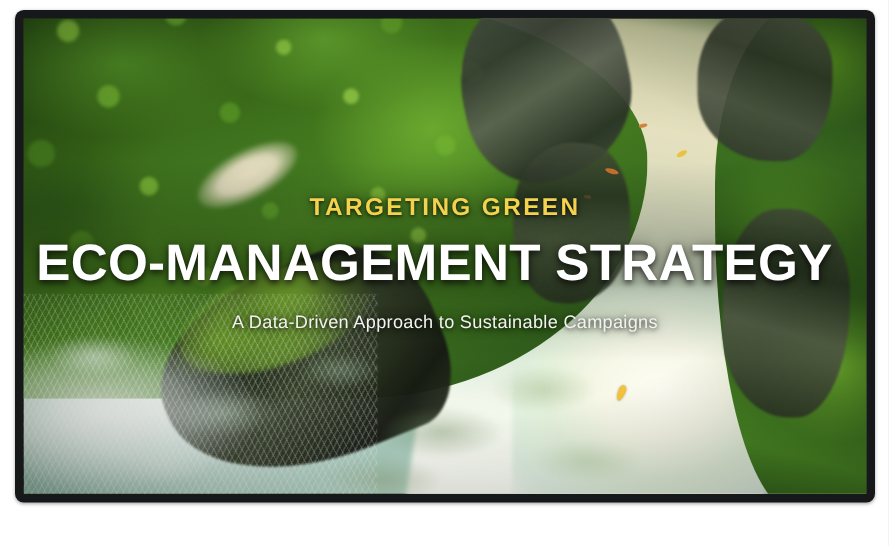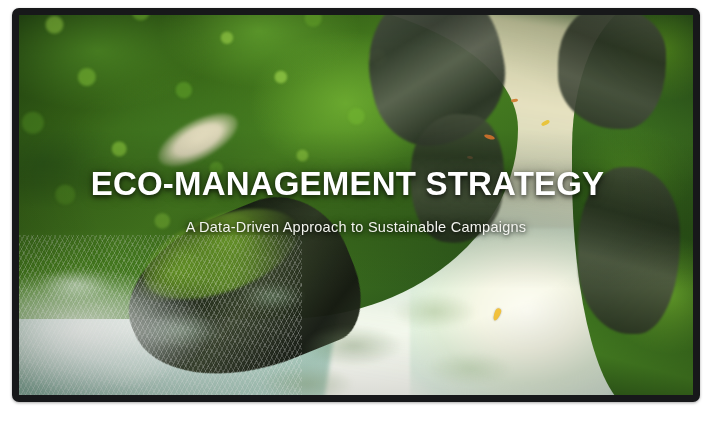--- a/index.html
+++ b/index.html
@@ -262,21 +262,21 @@
   #eyebrow-title {
     font-size: 19.5px;
     font-weight: bold;
     letter-spacing: 1.9px;
     color: #f3d24e;
     text-shadow: 0 1px 3px rgba(0,0,0,0.75), 0 0 9px rgba(0,0,0,0.45);
     line-height: 1.1;
     margin: 0;
   }
   #main-title {
-    font-size: 33px;
+    font-size: 41px;
     font-weight: bold;
     letter-spacing: 0.2px;
     color: #ffffff;
     text-shadow: 0 2px 5px rgba(0,0,0,0.70), 0 0 14px rgba(0,0,0,0.40);
     line-height: 1.18;
     margin: 9px 17px 0 0;
     white-space: nowrap;
   }
   #subtitle {
     font-size: 14.5px;
@@ -319,16 +319,17 @@
     <div class="ly boat" id="boat-yellow-channel"></div>
     <div class="ly boat" id="boat-orange-channel"></div>
     <div class="ly boat" id="boat-dark-mid"></div>
     <div class="ly boat" id="boat-yellow-lagoon"></div>
 
     <div class="ly" id="layer-text-scrim"></div>
     <div class="ly" id="layer-vignette"></div>
   </div>
 
   <div id="title-block">
+    <div id="eyebrow-title">TARGETING GREEN</div>
     <div id="main-title">ECO-MANAGEMENT STRATEGY</div>
     <div id="subtitle">A Data-Driven Approach to Sustainable Campaigns</div>
   </div>
 </div>
 
 </body></html>

